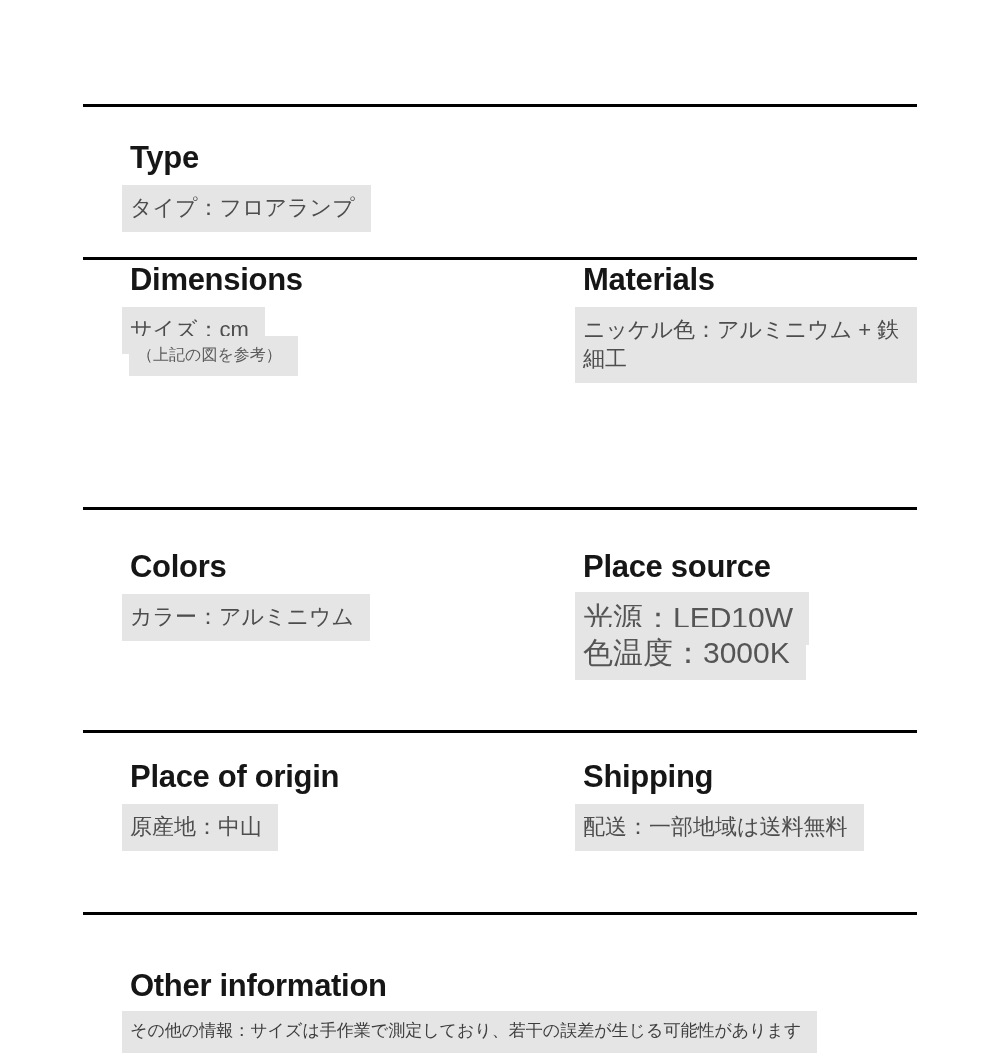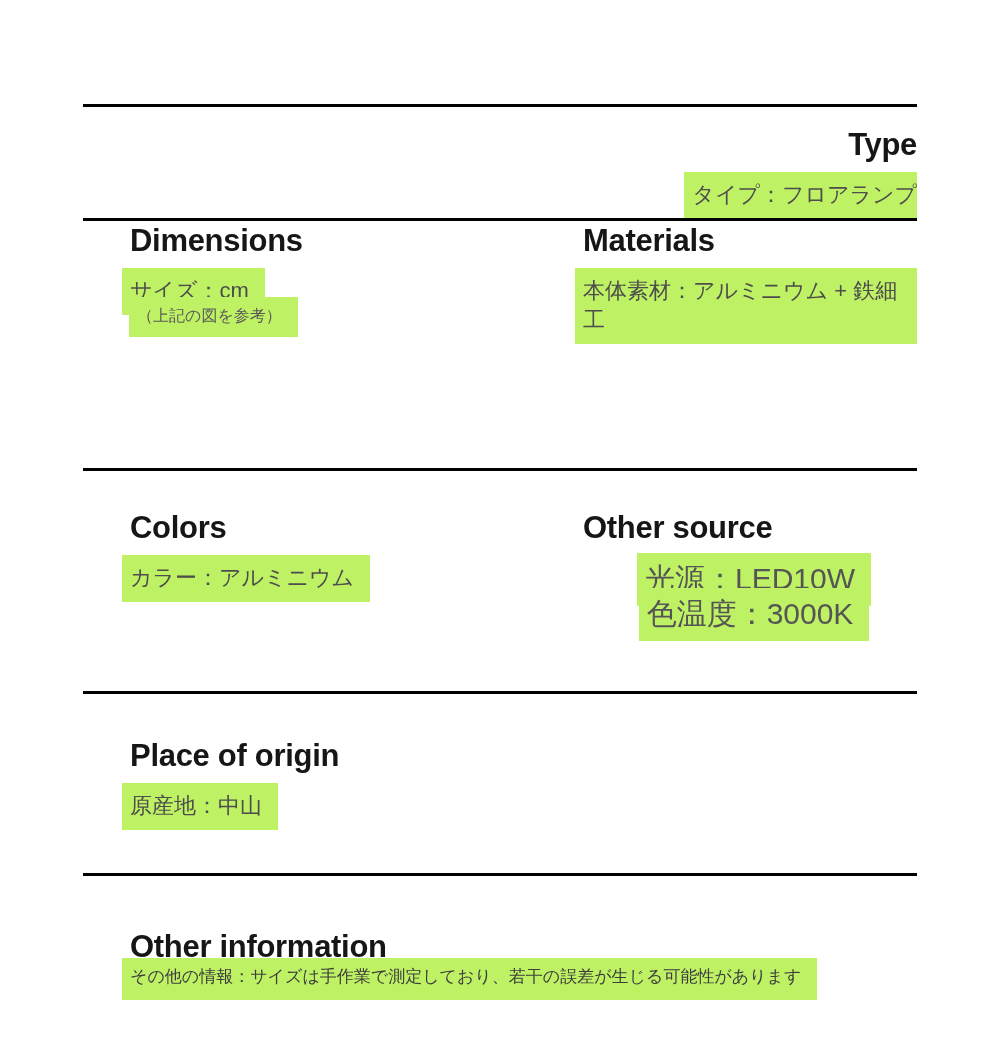--- a/index.html
+++ b/index.html
@@ -15,24 +15,24 @@
   .rule {
     border: none;
     height: 3px;
     background: #000000;
     margin: 0 83px;
   }
   .section {
     margin: 0 83px;
     overflow: hidden;
   }
-  .sec-type   { height: 111px; padding-top: 18px; text-align: right; }
+  .sec-type   { height: 150px; padding-top: 31px; }
   .sec-dim    { height: 247px; }
   .sec-color  { height: 220px; padding-top: 37px; }
-  .sec-origin { height: 179px; padding-top: 42px; }
+  .sec-origin { height: 179px; padding-top: 24px; }
   .sec-other  { height: 148px; padding-top: 51px; }
   .cols { display: flex; }
   .col-left  { width: 500px; padding-left: 47px; }
   .col-right { width: 334px; }
   .heading {
     font-size: 31px;
     line-height: 39px;
     font-weight: 700;
     color: #161616;
     letter-spacing: -0.3px;
@@ -43,37 +43,37 @@
     font-size: 22px;
     line-height: 29px;
     color: #4d4d4d;
   }
   .body-big {
     margin-top: 14px;
     font-size: 30px;
     line-height: 35px;
     color: #555555;
   }
-  .body-big .line { display: block; text-align: center; }
+  .body-big .line { display: block; }
   .note-small {
     font-size: 16px;
     line-height: 22px;
     color: #5a5a5a;
     padding-left: 7px;
   }
   .note-bottom {
+    margin-top: 14px;
     font-size: 17px;
     line-height: 24px;
     color: #3d3d3d;
-    font-family: Liberation Mono, monospace;
   }
   
   .shade {
     display: inline-block;
-    background: #bef264;
+    background: #e5e5e5;
     padding: 8px 16px 10px 8px;
     margin: -8px -16px -10px -8px;
   }
 </style>
 </head>
 <body>
 
 <div class="sheet">
 
   <hr class="rule">
@@ -94,56 +94,62 @@
         <div class="body-text">
           <span class="shade">サイズ：cm</span>
         </div>
         <div class="note-small">
           <span class="shade">（上記の図を参考）</span>
         </div>
       </div>
       <div class="col-right">
         <div class="heading">Materials</div>
         <div class="body-text">
-          <span class="shade">本体素材：アルミニウム + 鉄細工</span>
+          <span class="shade">ニッケル色：アルミニウム + 鉄細工</span>
         </div>
       </div>
     </div>
   </div>
 
   <hr class="rule">
 
   <div class="section sec-color">
     <div class="cols">
       <div class="col-left">
         <div class="heading">Colors</div>
         <div class="body-text">
           <span class="shade">カラー：アルミニウム</span>
         </div>
       </div>
       <div class="col-right">
-        <div class="heading">Other source</div>
+        <div class="heading">Place source</div>
         <div class="body-big">
           <span class="line"><span class="shade">光源：LED10W</span></span>
           <span class="line"><span class="shade">色温度：3000K</span></span>
         </div>
       </div>
     </div>
   </div>
 
   <hr class="rule">
 
   <div class="section sec-origin">
     <div class="cols">
       <div class="col-left">
         <div class="heading">Place of origin</div>
         <div class="body-text">
           <span class="shade">原産地：中山</span>
         </div>
       </div>
+      <div class="col-right">
+        <div class="heading">Shipping</div>
+        <div class="body-text">
+          <span class="shade">配送：一部地域は送料無料</span>
+        </div>
+      </div>
     </div>
   </div>
 
   <hr class="rule">
 
   <div class="section sec-other">
     <div class="heading indent">Other information</div>
     <div class="note-bottom indent">
       <span class="shade">その他の情報：サイズは手作業で測定しており、若干の誤差が生じる可能性があります</span>
     </div>

